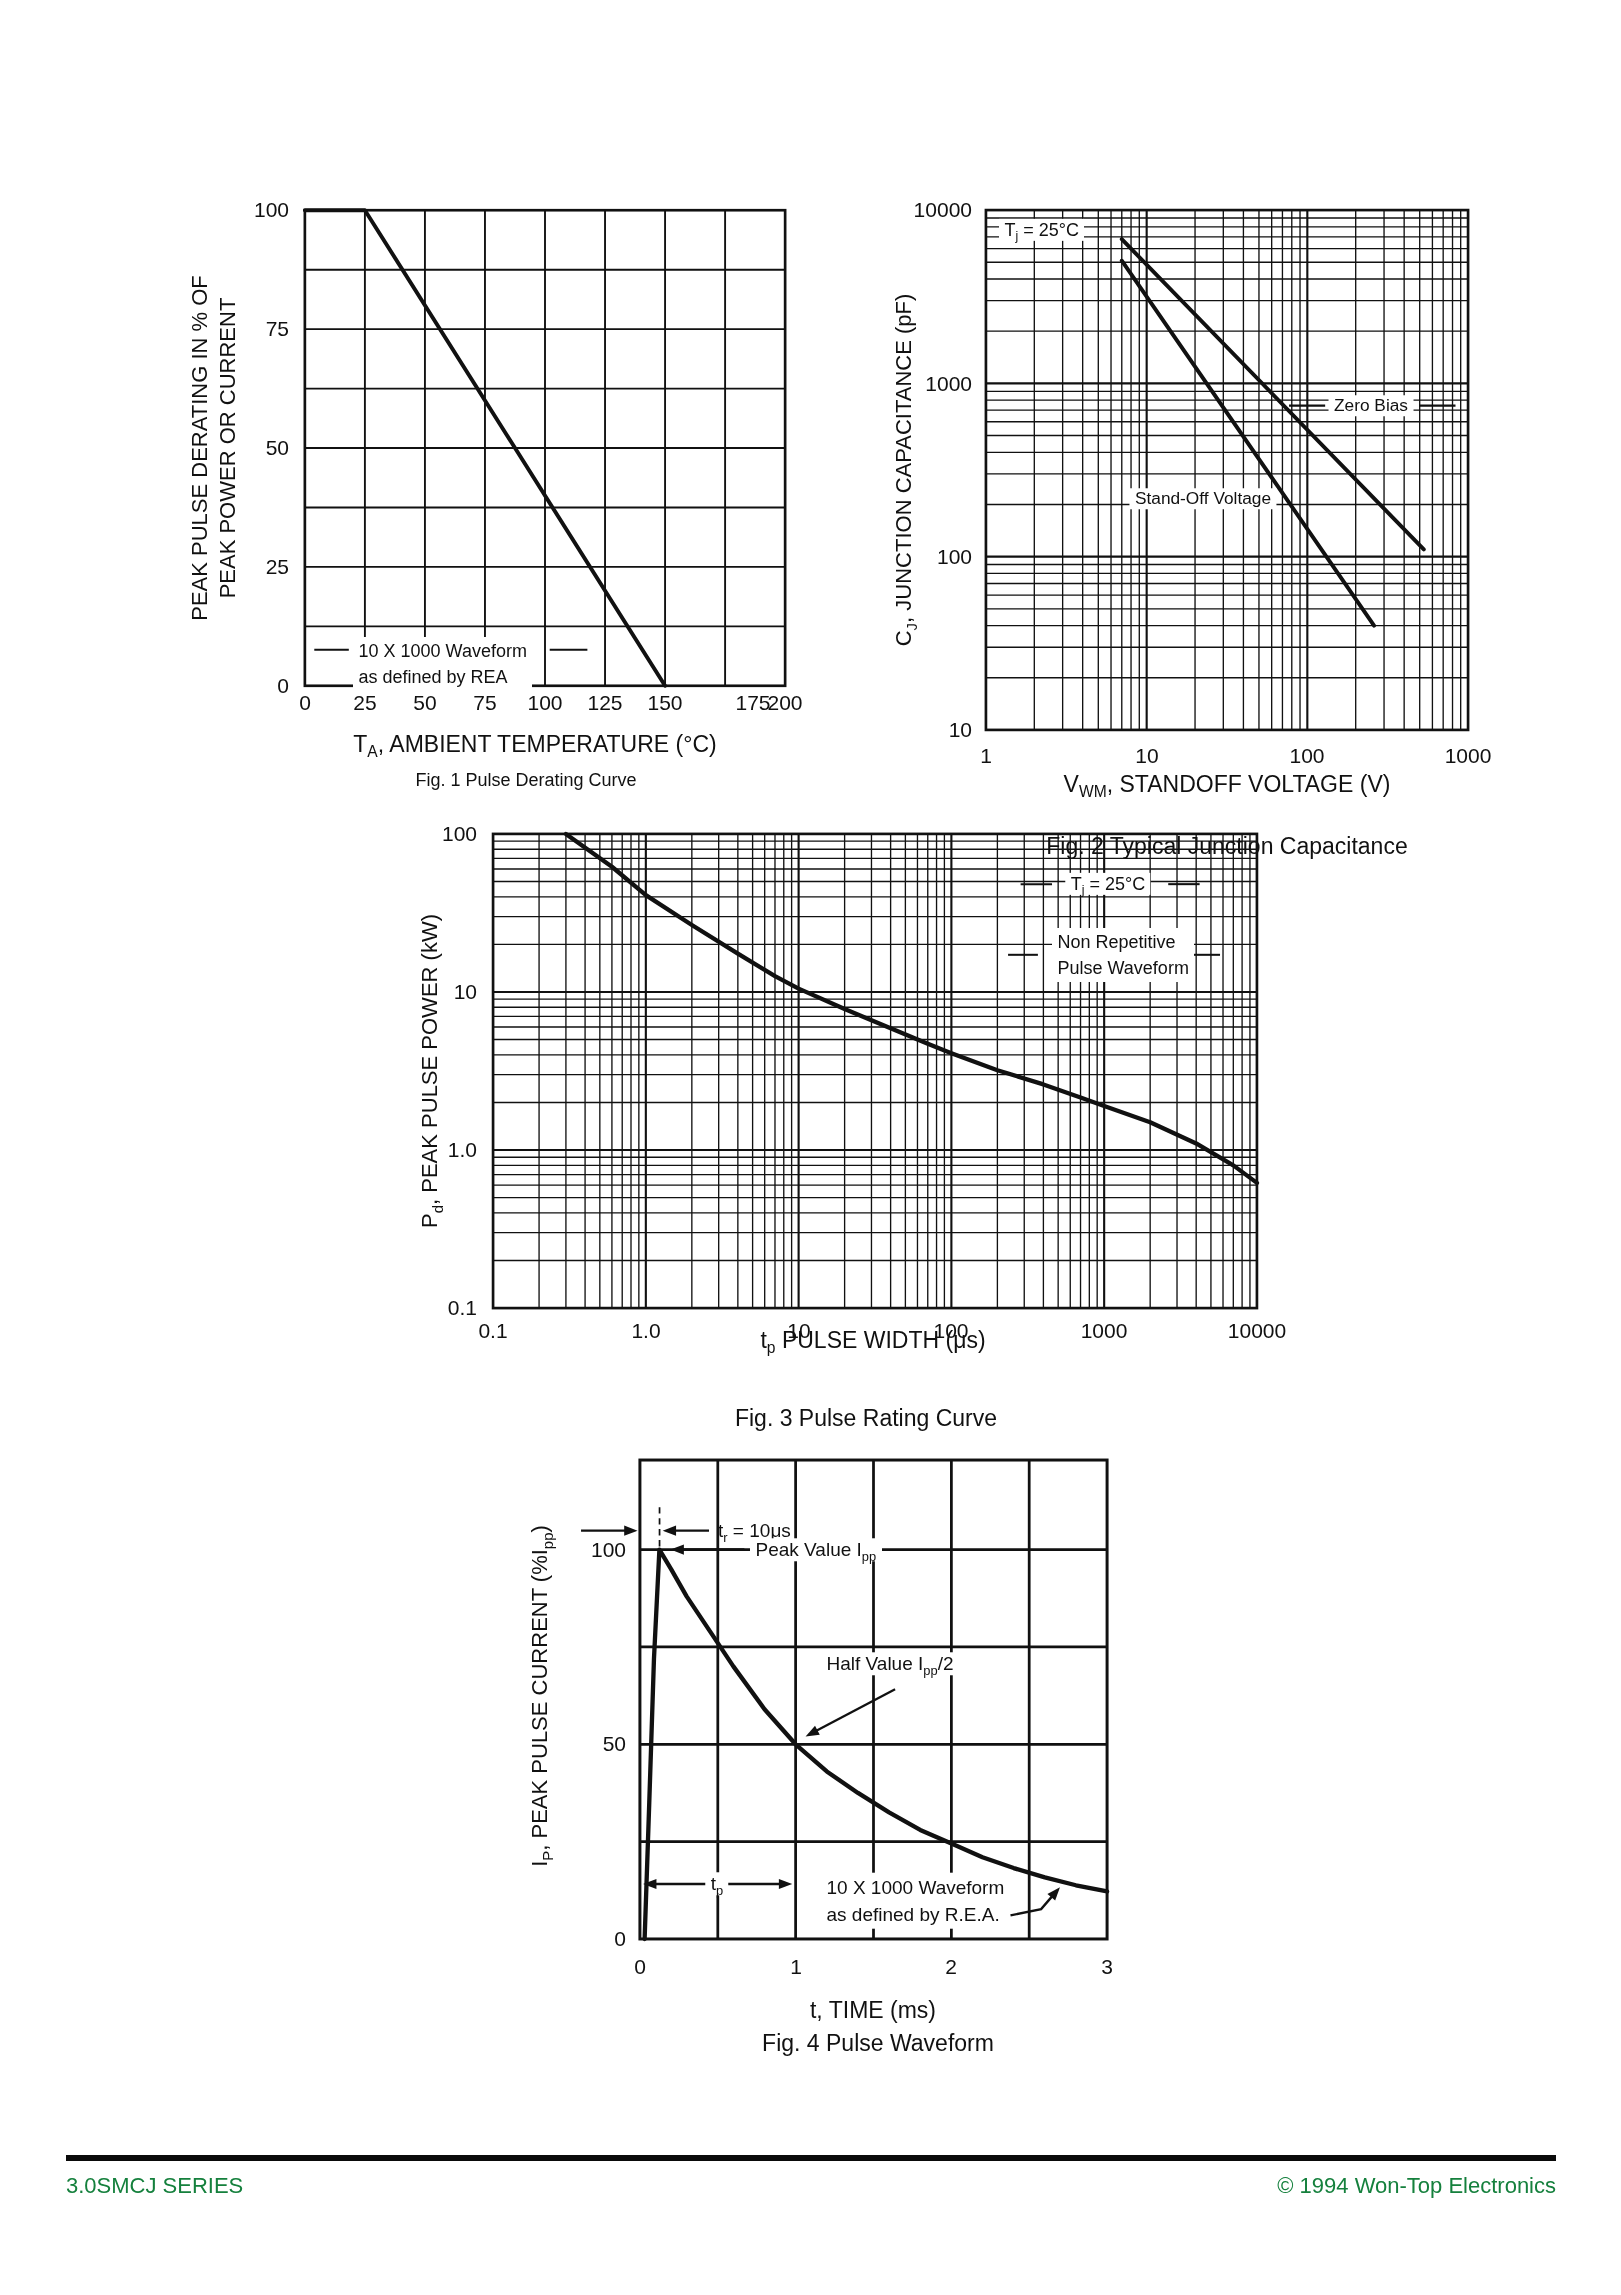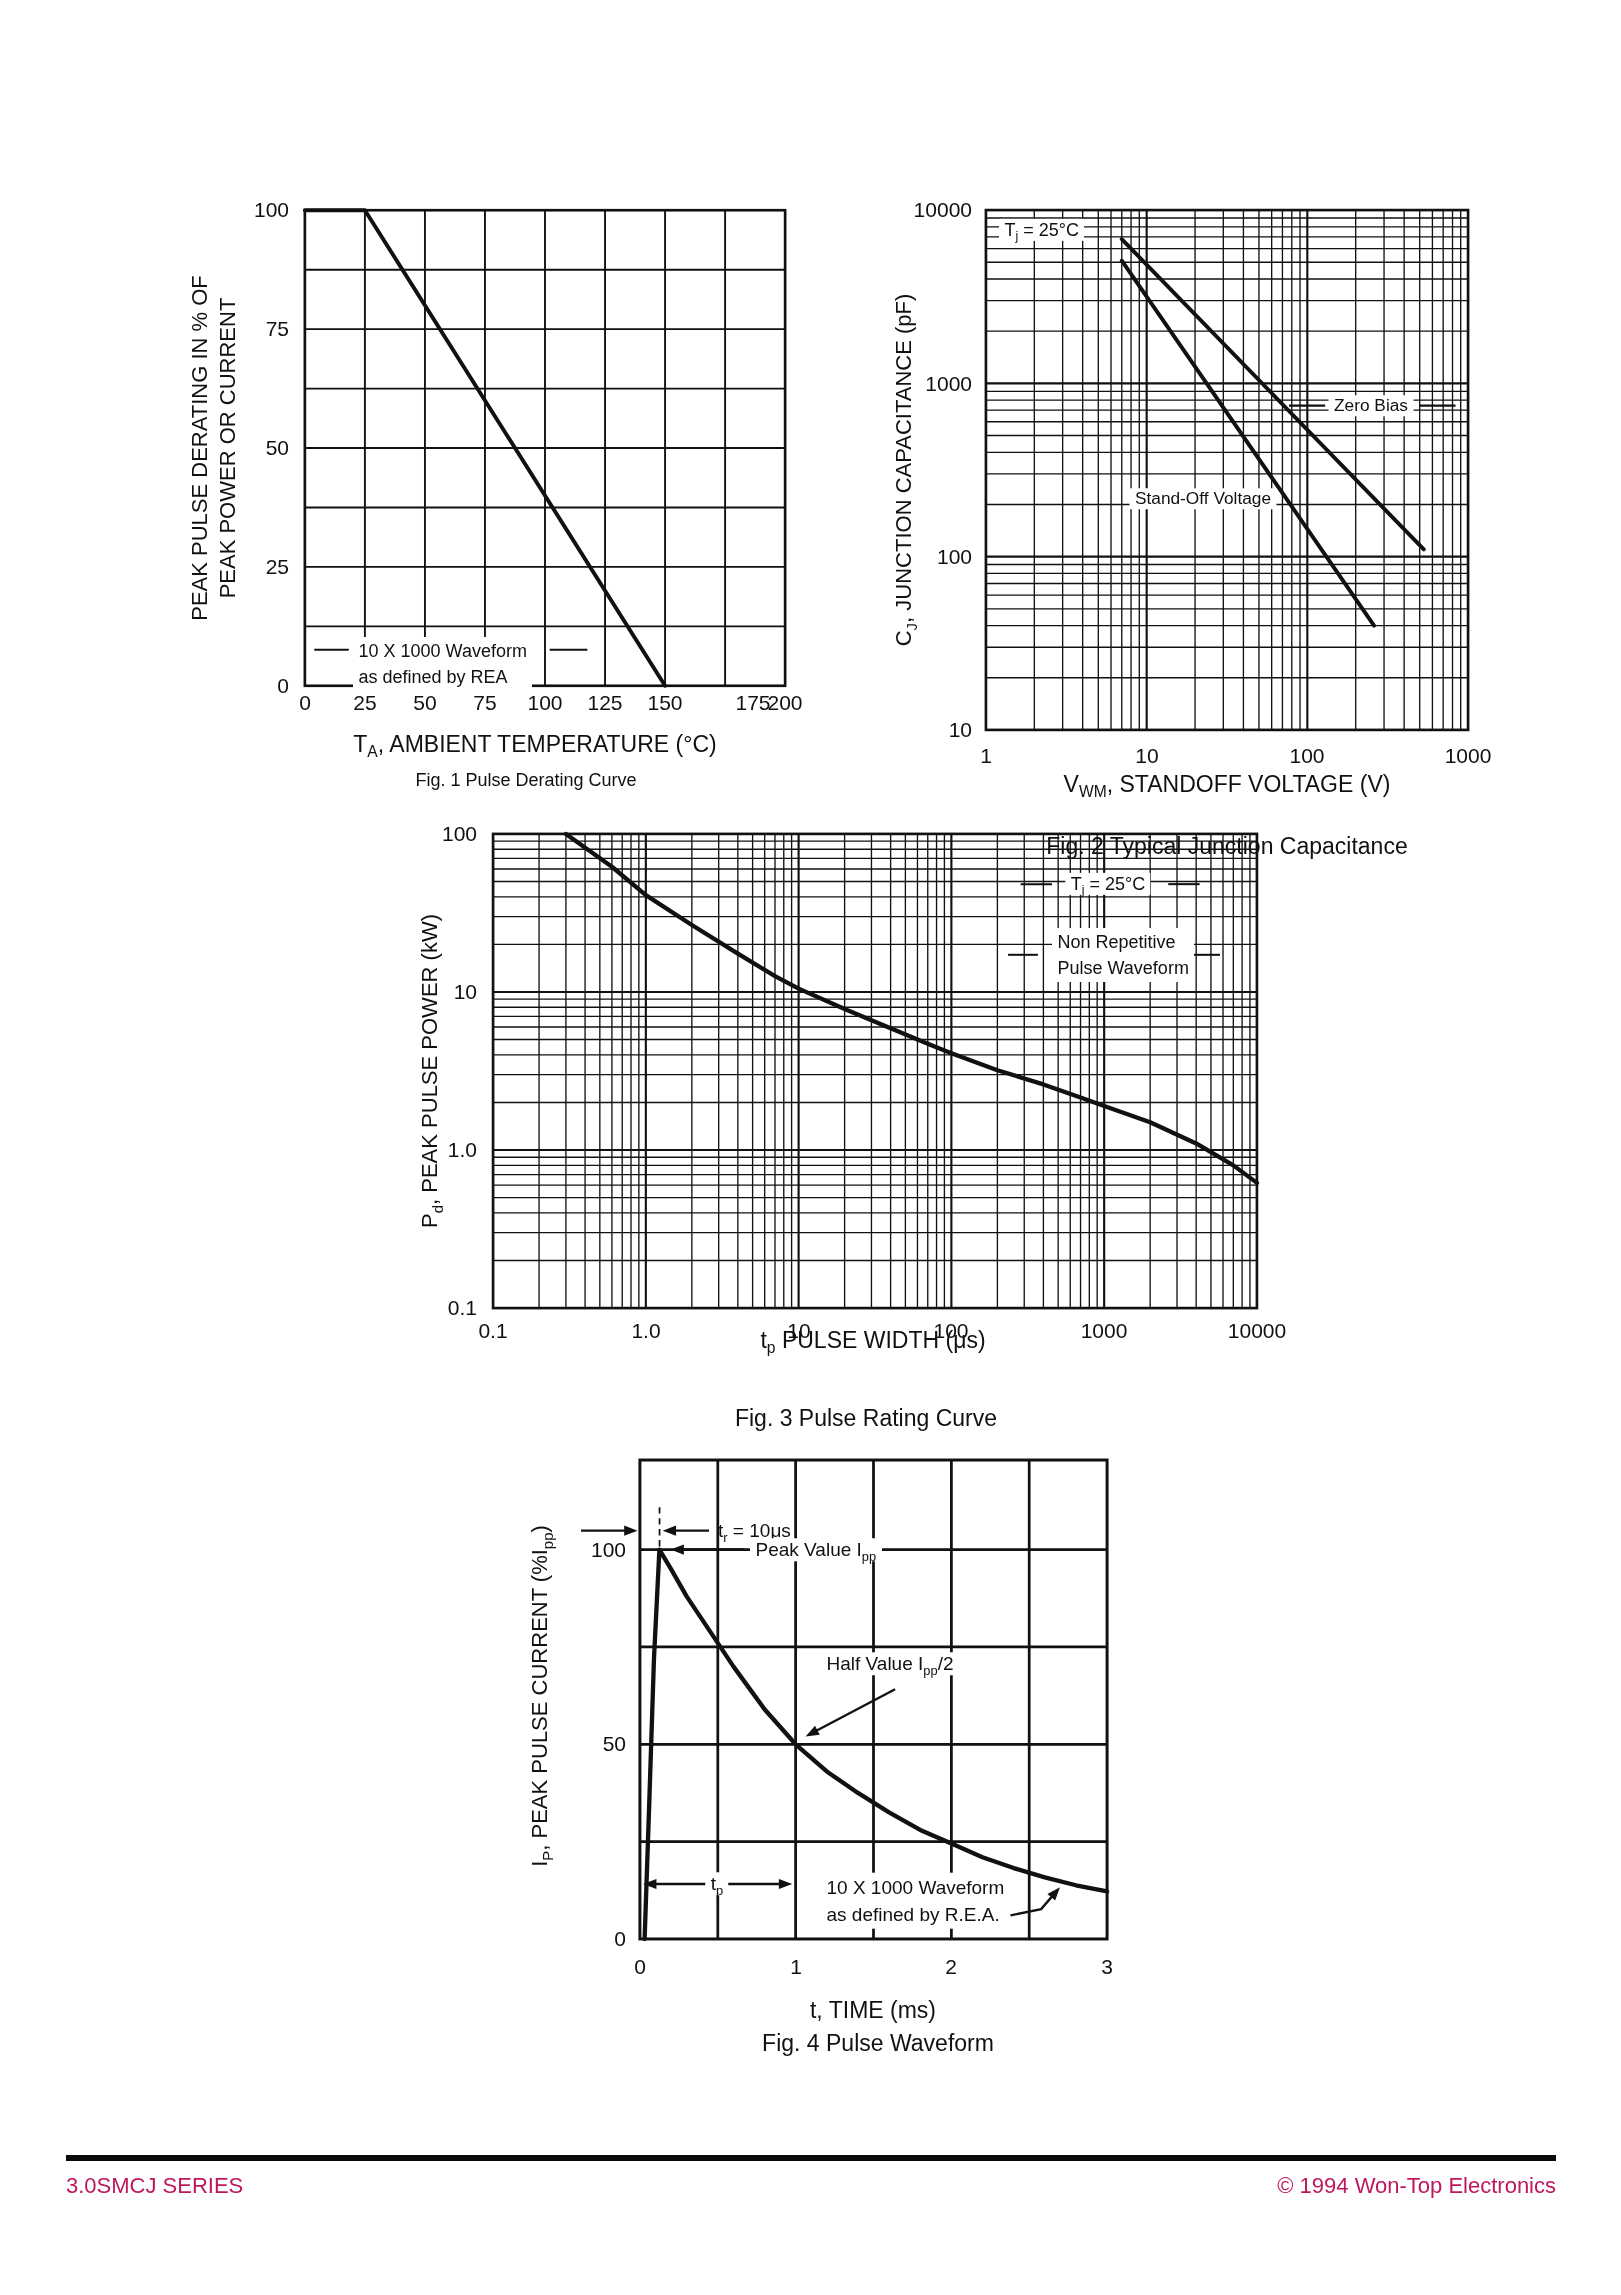--- a/index.html
+++ b/index.html
@@ -23,21 +23,21 @@
   .lbl sub{font-size:68%;line-height:0;}
   .footer-rule{
     position:absolute;
     left:66px;top:2155px;width:1490px;height:5.5px;
     background:#0a0a0a;
   }
   .footer-text{
     position:absolute;
     top:2173px;
     font-size:22px;
-    color:#be185d;
+    color:#15803d;
   }
   .footer-left{left:66px;}
   .footer-center{left:0;width:1622px;text-align:center;}
   .footer-right{right:66px;}
 </style>
 </head>
 <body>
 
 <div class="page">
   <div id="fig1" class="figure">

